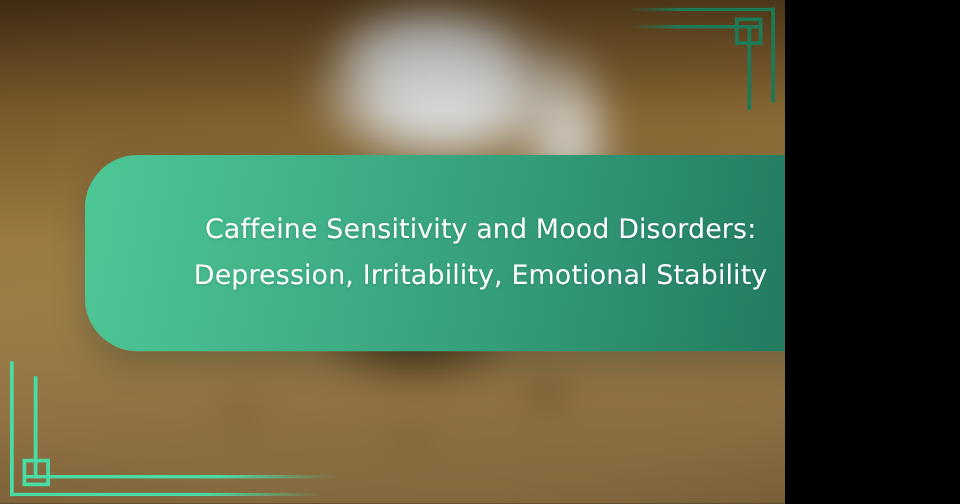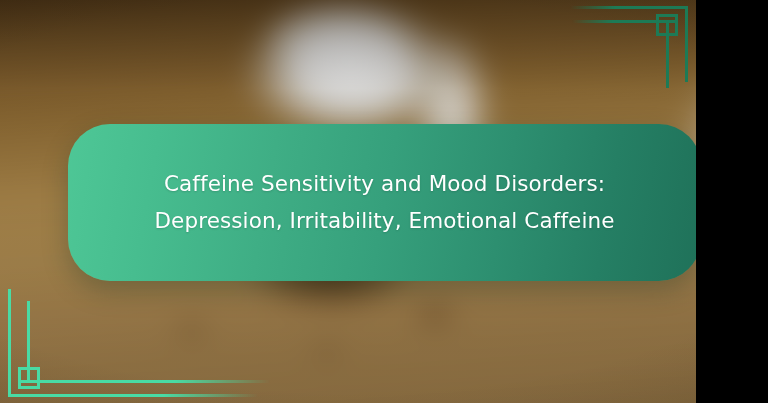--- a/index.html
+++ b/index.html
@@ -8,21 +8,21 @@
   html, body {
     width:768px;
     height:403px;
     overflow:hidden;
     background:#000;
     font-family:"DejaVu Sans", sans-serif;
   }
 
   #stage {
     position:relative;
-    width:696px;
+    width:628px;
     height:403px;
     overflow:hidden;
   }
 
   
   .bg-photo {
     position:absolute;
     inset:-40px;
     background-color:#8a6b3e;
     background-image:
@@ -157,21 +157,21 @@
   <div class="corner-ornament corner-tr">
     <span class="ornament-line tr-h1 fade-r"></span>
     <span class="ornament-line tr-h2 fade-r"></span>
     <span class="ornament-line tr-v1"></span>
     <span class="ornament-line tr-v2"></span>
     <span class="ornament-box tr-box"></span>
   </div>
 
   <div class="title-card">
     <div class="title-line">Caffeine Sensitivity and Mood Disorders:</div>
-    <div class="title-line">Depression, Irritability, Emotional Caffeine</div>
+    <div class="title-line">Depression, Irritability, Emotional Stability</div>
   </div>
 
   <div class="corner-ornament corner-bl">
     <span class="ornament-line bl-h1 fade-l"></span>
     <span class="ornament-line bl-h2 fade-l"></span>
     <span class="ornament-line bl-v1"></span>
     <span class="ornament-line bl-v2"></span>
     <span class="ornament-box bl-box"></span>
   </div>
 

